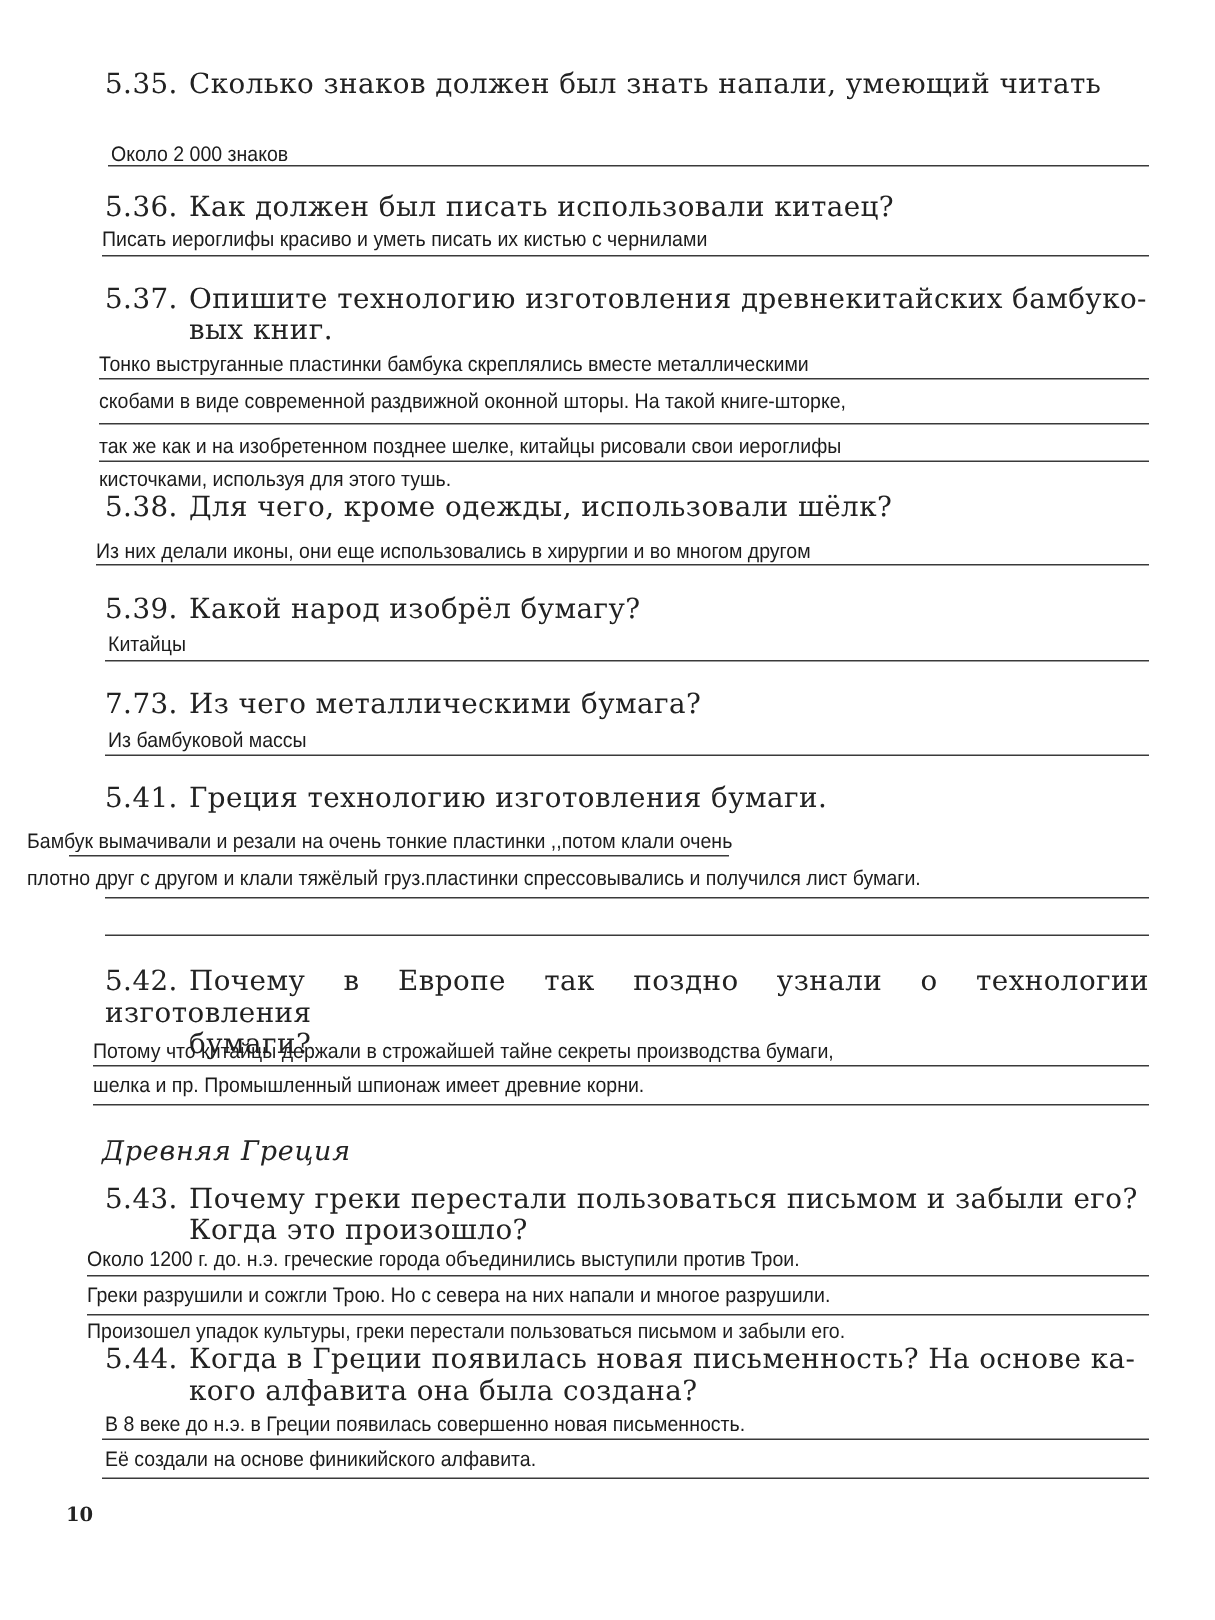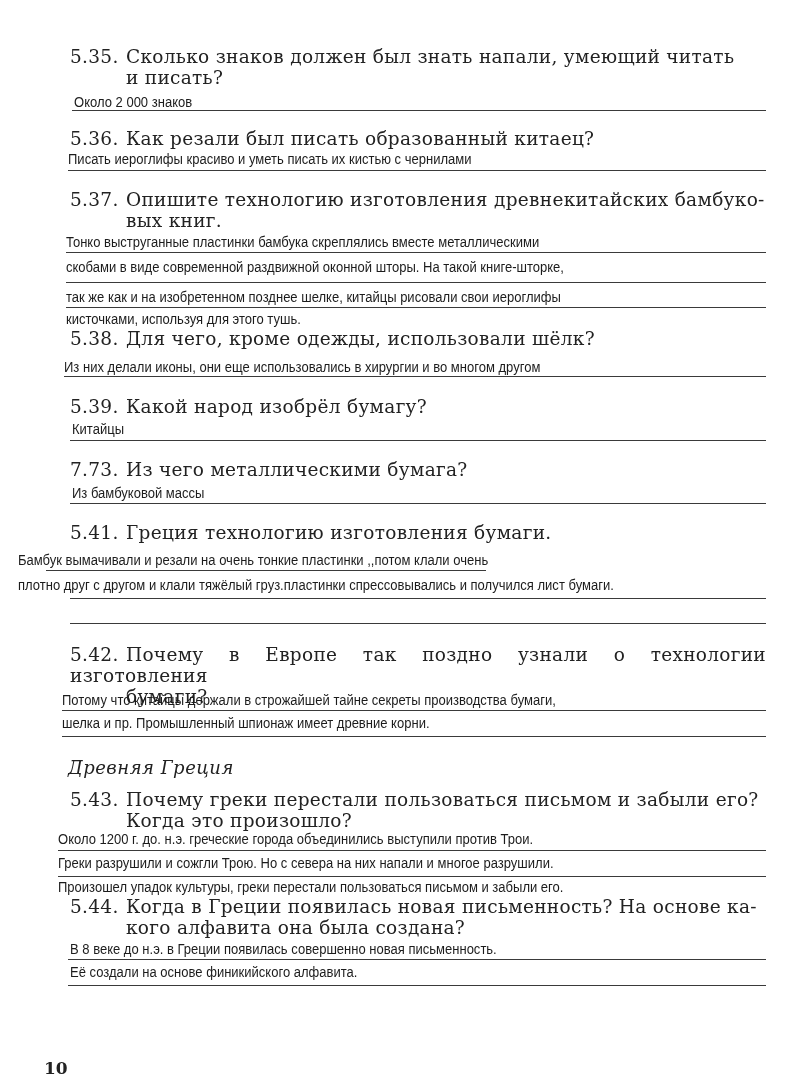--- a/index.html
+++ b/index.html
@@ -17,36 +17,35 @@
       font-size: 14px; line-height: 16px; color: #1c1c1c; white-space: nowrap;
       transform: scaleX(0.93); transform-origin: left center;
     }
     .rule { position: absolute; height: 0; border-top: 1px solid #3a3a3a; }
     .section {
       position: absolute; left: 68px; top: 757px;
       font-family: "DejaVu Serif", "Liberation Serif", serif; font-style: italic;
       font-size: 18px; color: #222; letter-spacing: 0.5px;
     }
     .page-num {
-      position: absolute; left: 44px; top: 1058px;
-      font-family: "DejaVu Serif", "Liberation Serif", serif; font-weight: bold; font-size: 17px; color: #222;
+      position: absolute; left: 44px; top: 1003px;
+      font-family: "DejaVu Serif", "Liberation Serif", serif; font-weight: bold; font-size: 13px; color: #222;
     }
   </style>
 </head>
 <body>
 
 <div class="q" style="top:46px">
   <span class="num">5.35.</span><span>Сколько знаков должен был знать напали, умеющий читать</span>
-  <span class="cont">и писать?</span>
 </div>
 <div class="a" style="left:74px;top:94px">Около 2 000 знаков</div>
 <div class="rule" style="left:72px;width:694px;top:110px"></div>
 
 <div class="q" style="top:128px">
-  <span class="num">5.36.</span><span>Как резали был писать образованный китаец?</span>
+  <span class="num">5.36.</span><span>Как должен был писать использовали китаец?</span>
 </div>
 <div class="a" style="left:68px;top:151px">Писать иероглифы красиво и уметь писать их кистью с чернилами</div>
 <div class="rule" style="left:68px;width:698px;top:170px"></div>
 
 <div class="q" style="top:189px">
   <span class="num">5.37.</span><span>Опишите технологию изготовления древнекитайских бамбуко-</span>
   <span class="cont">вых книг.</span>
 </div>
 <div class="a" style="left:66px;top:234px">Тонко выструганные пластинки бамбука скреплялись вместе металлическими</div>
 <div class="rule" style="left:66px;width:700px;top:252px"></div>

